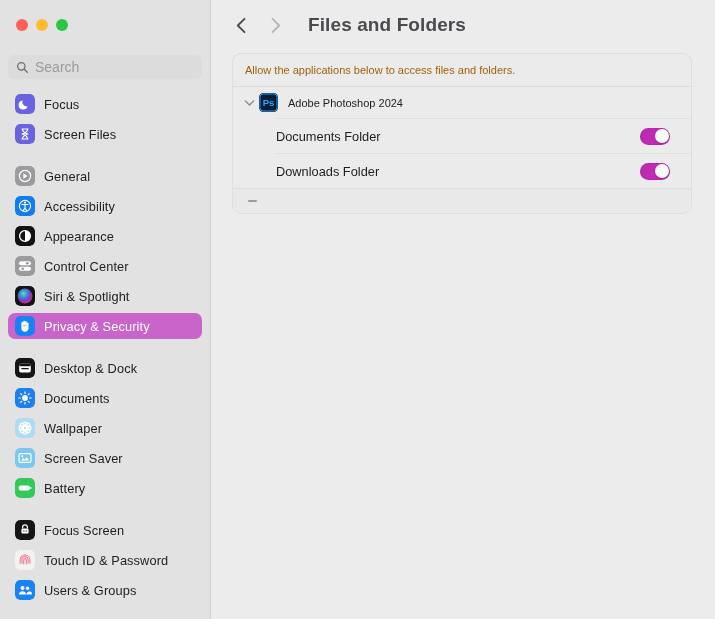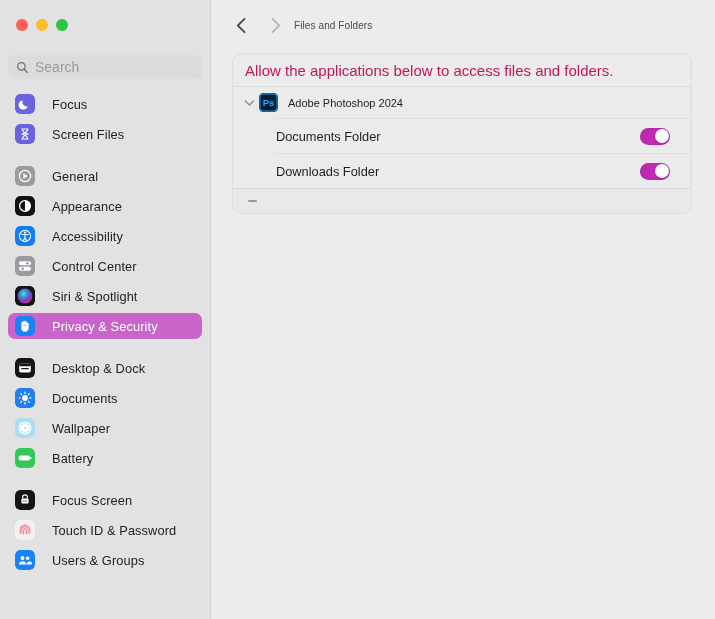--- a/index.html
+++ b/index.html
@@ -92,21 +92,20 @@
   .nav-sep { height: 12px; }
   .nav-item {
     display: flex;
     align-items: center;
     height: 26px;
     margin-bottom: 4px;
     padding: 0 7px;
     border-radius: 7px;
     box-sizing: border-box;
     cursor: default;
-    gap: 8px;
   }
   .nav-item.selected { background: #c964ca; }
   .nav-item .glyph {
     width: 20px;
     height: 20px;
     flex: 0 0 20px;
     margin-right: 9px;
     border-radius: 5px;
     overflow: hidden;
     display: block;
@@ -138,45 +137,45 @@
   .navbtn {
     width: 22px;
     height: 24px;
     display: flex;
     align-items: center;
     justify-content: center;
     cursor: default;
   }
   .navbtn.fwd { margin-left: 12px; }
   .page-title {
-    margin-left: 8px;
-    font-size: 10px;
-    font-weight: normal;
+    margin-left: 22px;
+    font-size: 19px;
+    font-weight: bold;
     color: #4a4a4f;
     letter-spacing: 0.1px;
   }
 
   .panel {
     position: absolute;
     top: 53px;
     left: 21px;
     width: 460px;
     background: #ebebeb;
     border: 1px solid #dedede;
     border-radius: 9px;
     box-sizing: border-box;
     overflow: hidden;
   }
   .panel-note {
     height: 33px;
     display: flex;
     align-items: center;
     padding: 0 12px;
-    font-size: 15px;
-    color: #be185d;
+    font-size: 11px;
+    color: #a16207;
     border-bottom: 1px solid #dcdcdc;
     box-sizing: border-box;
   }
   .app-row {
     display: flex;
     align-items: center;
     height: 31px;
     padding: 0 12px 0 9px;
     box-sizing: border-box;
   }
@@ -304,34 +303,34 @@
       <div class="nav-item">
         <svg class="glyph" viewBox="0 0 20 20">
           <rect width="20" height="20" rx="5" fill="#9b9b9f"></rect>
           <circle cx="10" cy="10" r="5.6" fill="none" stroke="#fff" stroke-width="1.2"></circle>
           <path d="M8.4 7.2l4.2 2.8-4.2 2.8z" fill="#fff"></path>
         </svg>
         <span class="nav-label">General</span>
       </div>
       <div class="nav-item">
         <svg class="glyph" viewBox="0 0 20 20">
-          <rect width="20" height="20" rx="5" fill="#121212"></rect>
-          <circle cx="10" cy="10" r="5.4" fill="none" stroke="#fff" stroke-width="1.3"></circle>
-          <path d="M10 4.6a5.4 5.4 0 0 1 0 10.8z" fill="#fff"></path>
-        </svg>
-        <span class="nav-label">Appearance</span>
-      </div>
-      <div class="nav-item">
-        <svg class="glyph" viewBox="0 0 20 20">
           <rect width="20" height="20" rx="5" fill="#127cf5"></rect>
           <circle cx="10" cy="10" r="5.6" fill="none" stroke="#fff" stroke-width="1.1"></circle>
           <circle cx="10" cy="6.6" r="1.1" fill="#fff"></circle>
           <path d="M6.9 8.5h6.2M10 8.8v3.2M10 12l-1.6 2.4M10 12l1.6 2.4" stroke="#fff" stroke-width="1.1" stroke-linecap="round" fill="none"></path>
         </svg>
         <span class="nav-label">Accessibility</span>
+      </div>
+      <div class="nav-item">
+        <svg class="glyph" viewBox="0 0 20 20">
+          <rect width="20" height="20" rx="5" fill="#121212"></rect>
+          <circle cx="10" cy="10" r="5.4" fill="none" stroke="#fff" stroke-width="1.3"></circle>
+          <path d="M10 4.6a5.4 5.4 0 0 1 0 10.8z" fill="#fff"></path>
+        </svg>
+        <span class="nav-label">Appearance</span>
       </div>
       <div class="nav-item">
         <svg class="glyph" viewBox="0 0 20 20">
           <rect width="20" height="20" rx="5" fill="#9b9b9f"></rect>
           <rect x="4" y="5.2" width="12" height="4.1" rx="2.05" fill="#fff"></rect>
           <rect x="4" y="10.7" width="12" height="4.1" rx="2.05" fill="#fff"></rect>
           <circle cx="12.3" cy="7.25" r="1.35" fill="#9b9b9f"></circle>
           <circle cx="7.7" cy="12.75" r="1.35" fill="#9b9b9f"></circle>
         </svg>
         <span class="nav-label">Control Center</span>
@@ -396,20 +395,29 @@
               <circle cx="10" cy="13.9" r="2.1"></circle>
             <circle cx="6.1" cy="10" r="2.1"></circle>
               <circle cx="13.9" cy="10" r="2.1"></circle>
             <circle cx="7.25" cy="7.25" r="2.1"></circle>
               <circle cx="12.75" cy="12.75" r="2.1"></circle>
             <circle cx="12.75" cy="7.25" r="2.1"></circle>
               <circle cx="7.25" cy="12.75" r="2.1"></circle>
           </g>
         </svg>
         <span class="nav-label">Wallpaper</span>
+      </div>
+      <div class="nav-item">
+        <svg class="glyph" viewBox="0 0 20 20">
+          <rect width="20" height="20" rx="5" fill="#78c8ef"></rect>
+          <rect x="4" y="5.6" width="12" height="8.8" rx="1.5" fill="none" stroke="#fff" stroke-width="1.2"></rect>
+          <path d="M6 12.6l2.4-2.7 1.6 1.7 1.8-2.3 2.2 3.3z" fill="#fff"></path>
+          <circle cx="7.2" cy="8.3" r="1" fill="#fff"></circle>
+        </svg>
+        <span class="nav-label">Screen Saver</span>
       </div>
       <div class="nav-item">
         <svg class="glyph" viewBox="0 0 20 20">
           <rect width="20" height="20" rx="5" fill="#34c759"></rect>
           <rect x="3.7" y="7.4" width="11.2" height="5.2" rx="1.8" fill="#fff"></rect>
           <rect x="15.3" y="9" width="1.2" height="2" rx=".6" fill="#fff"></rect>
         </svg>
         <span class="nav-label">Battery</span>
       </div>
 

